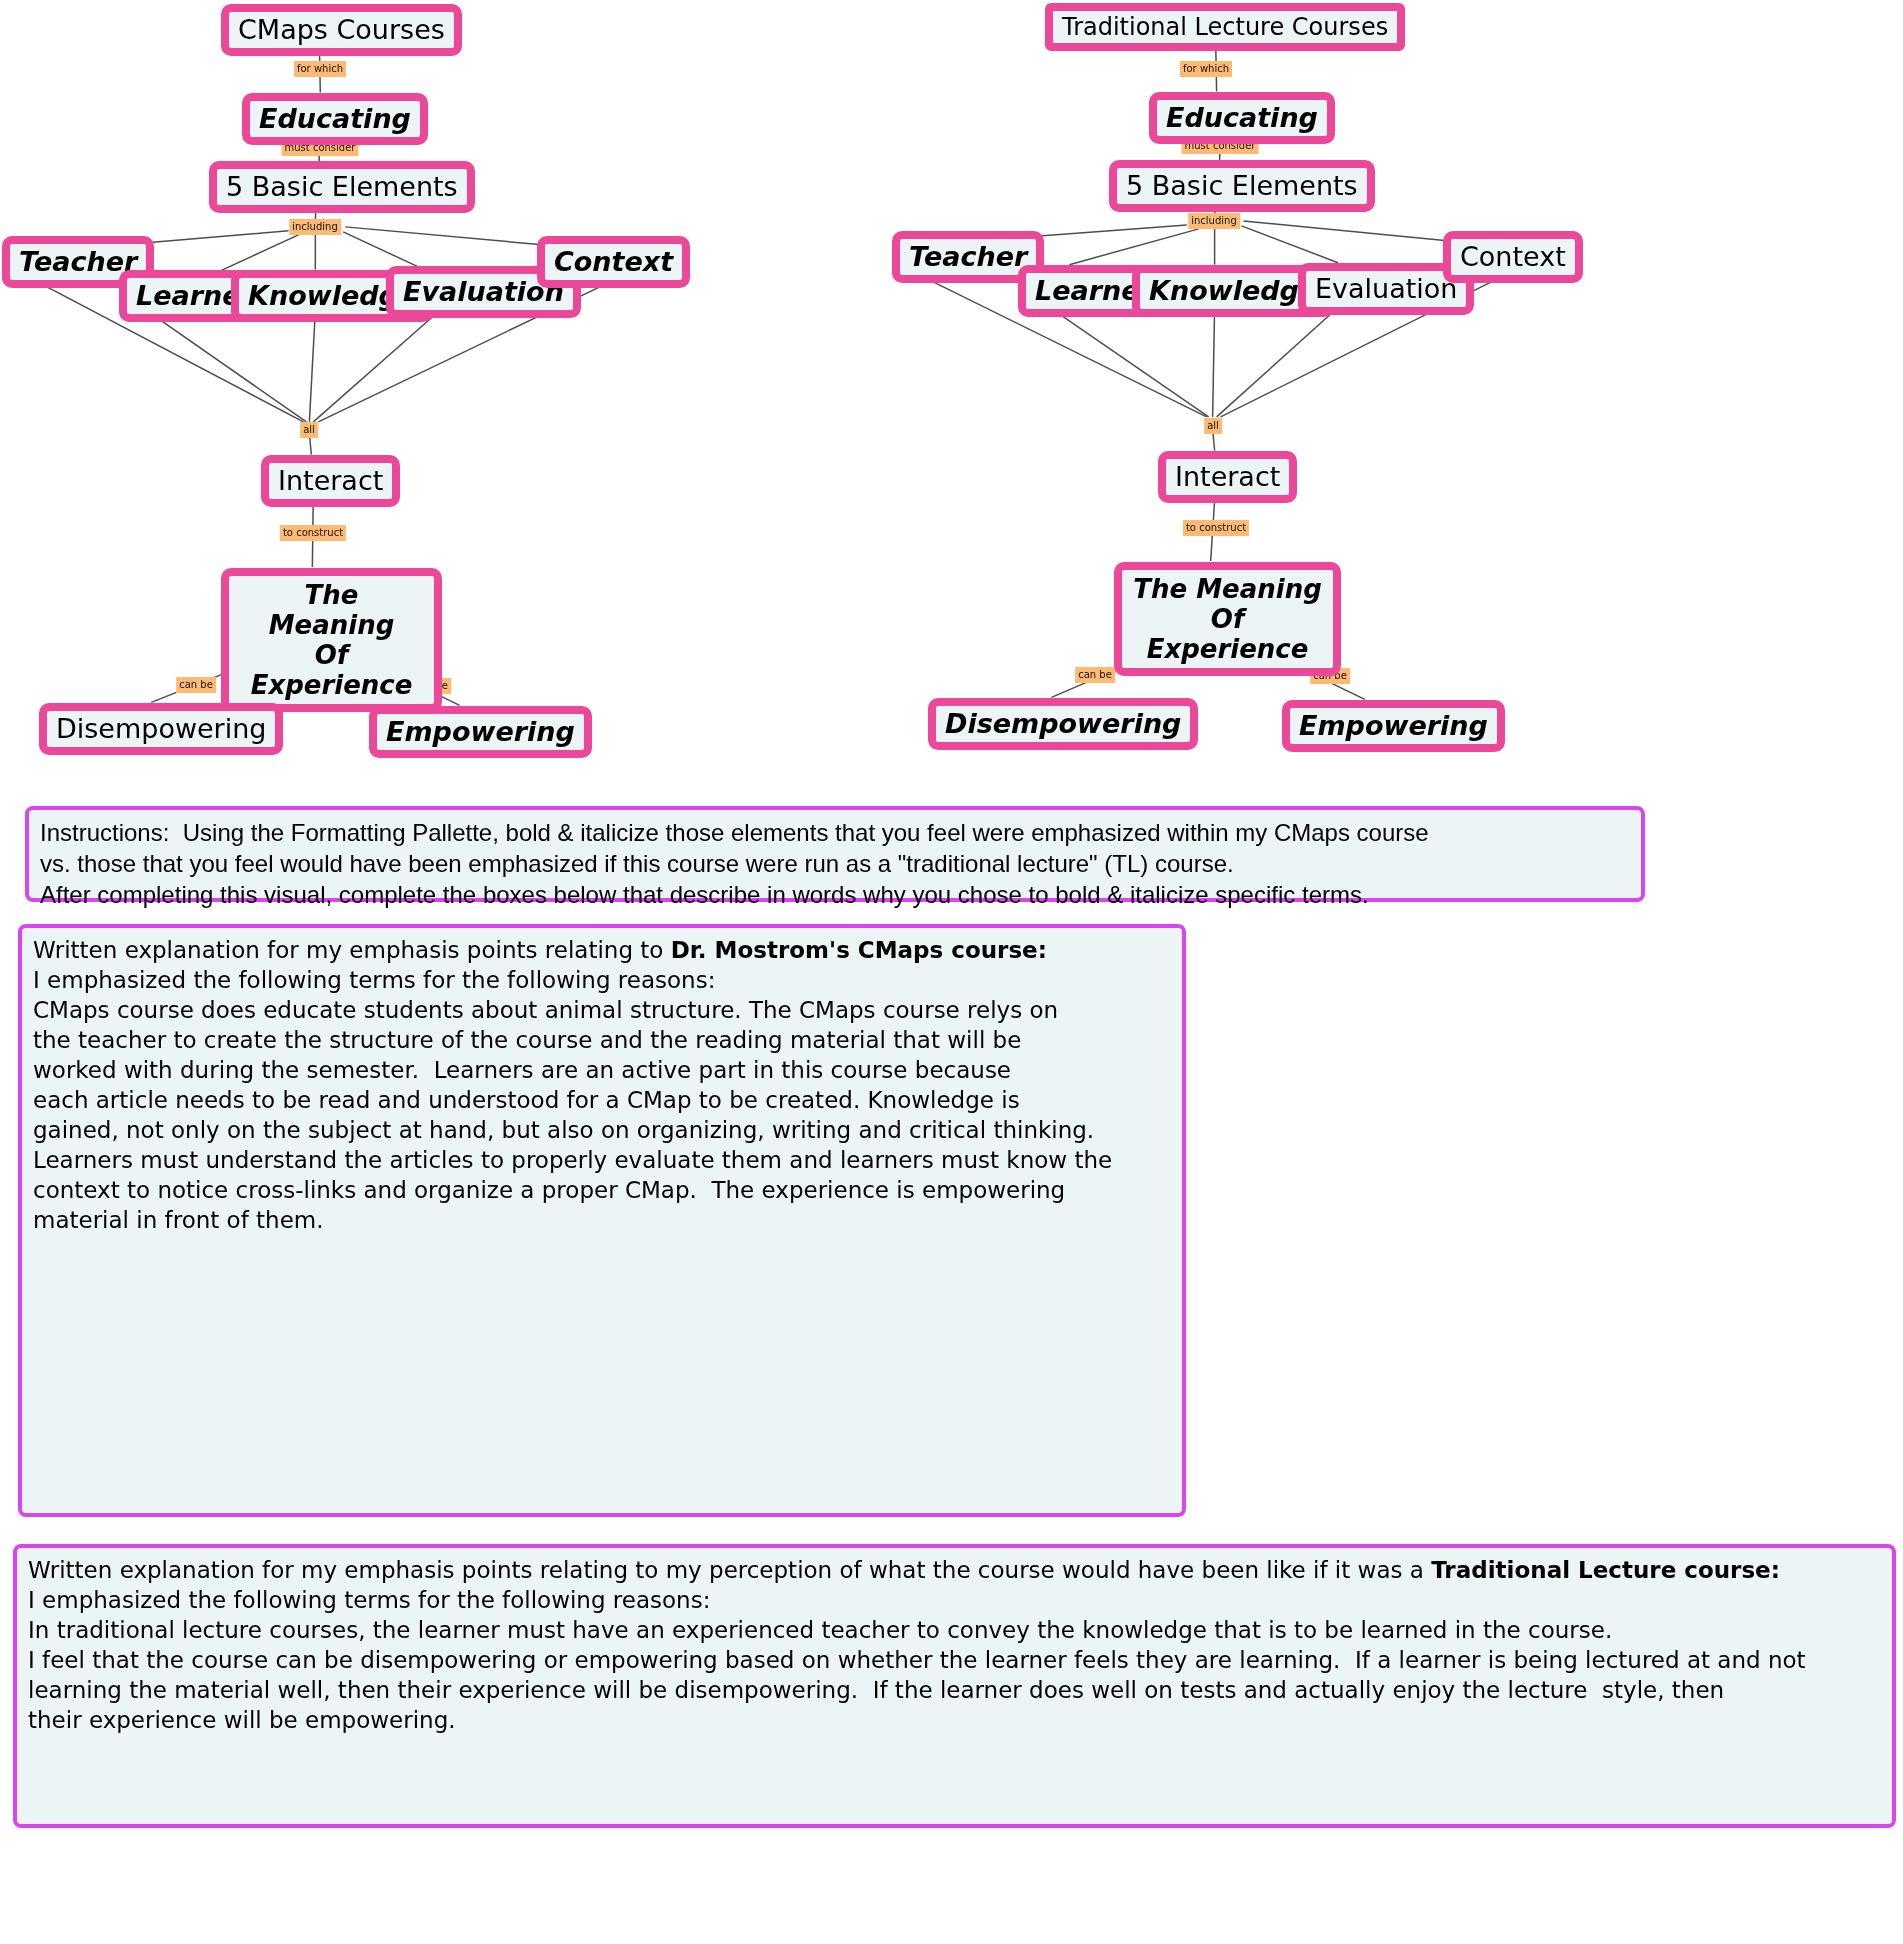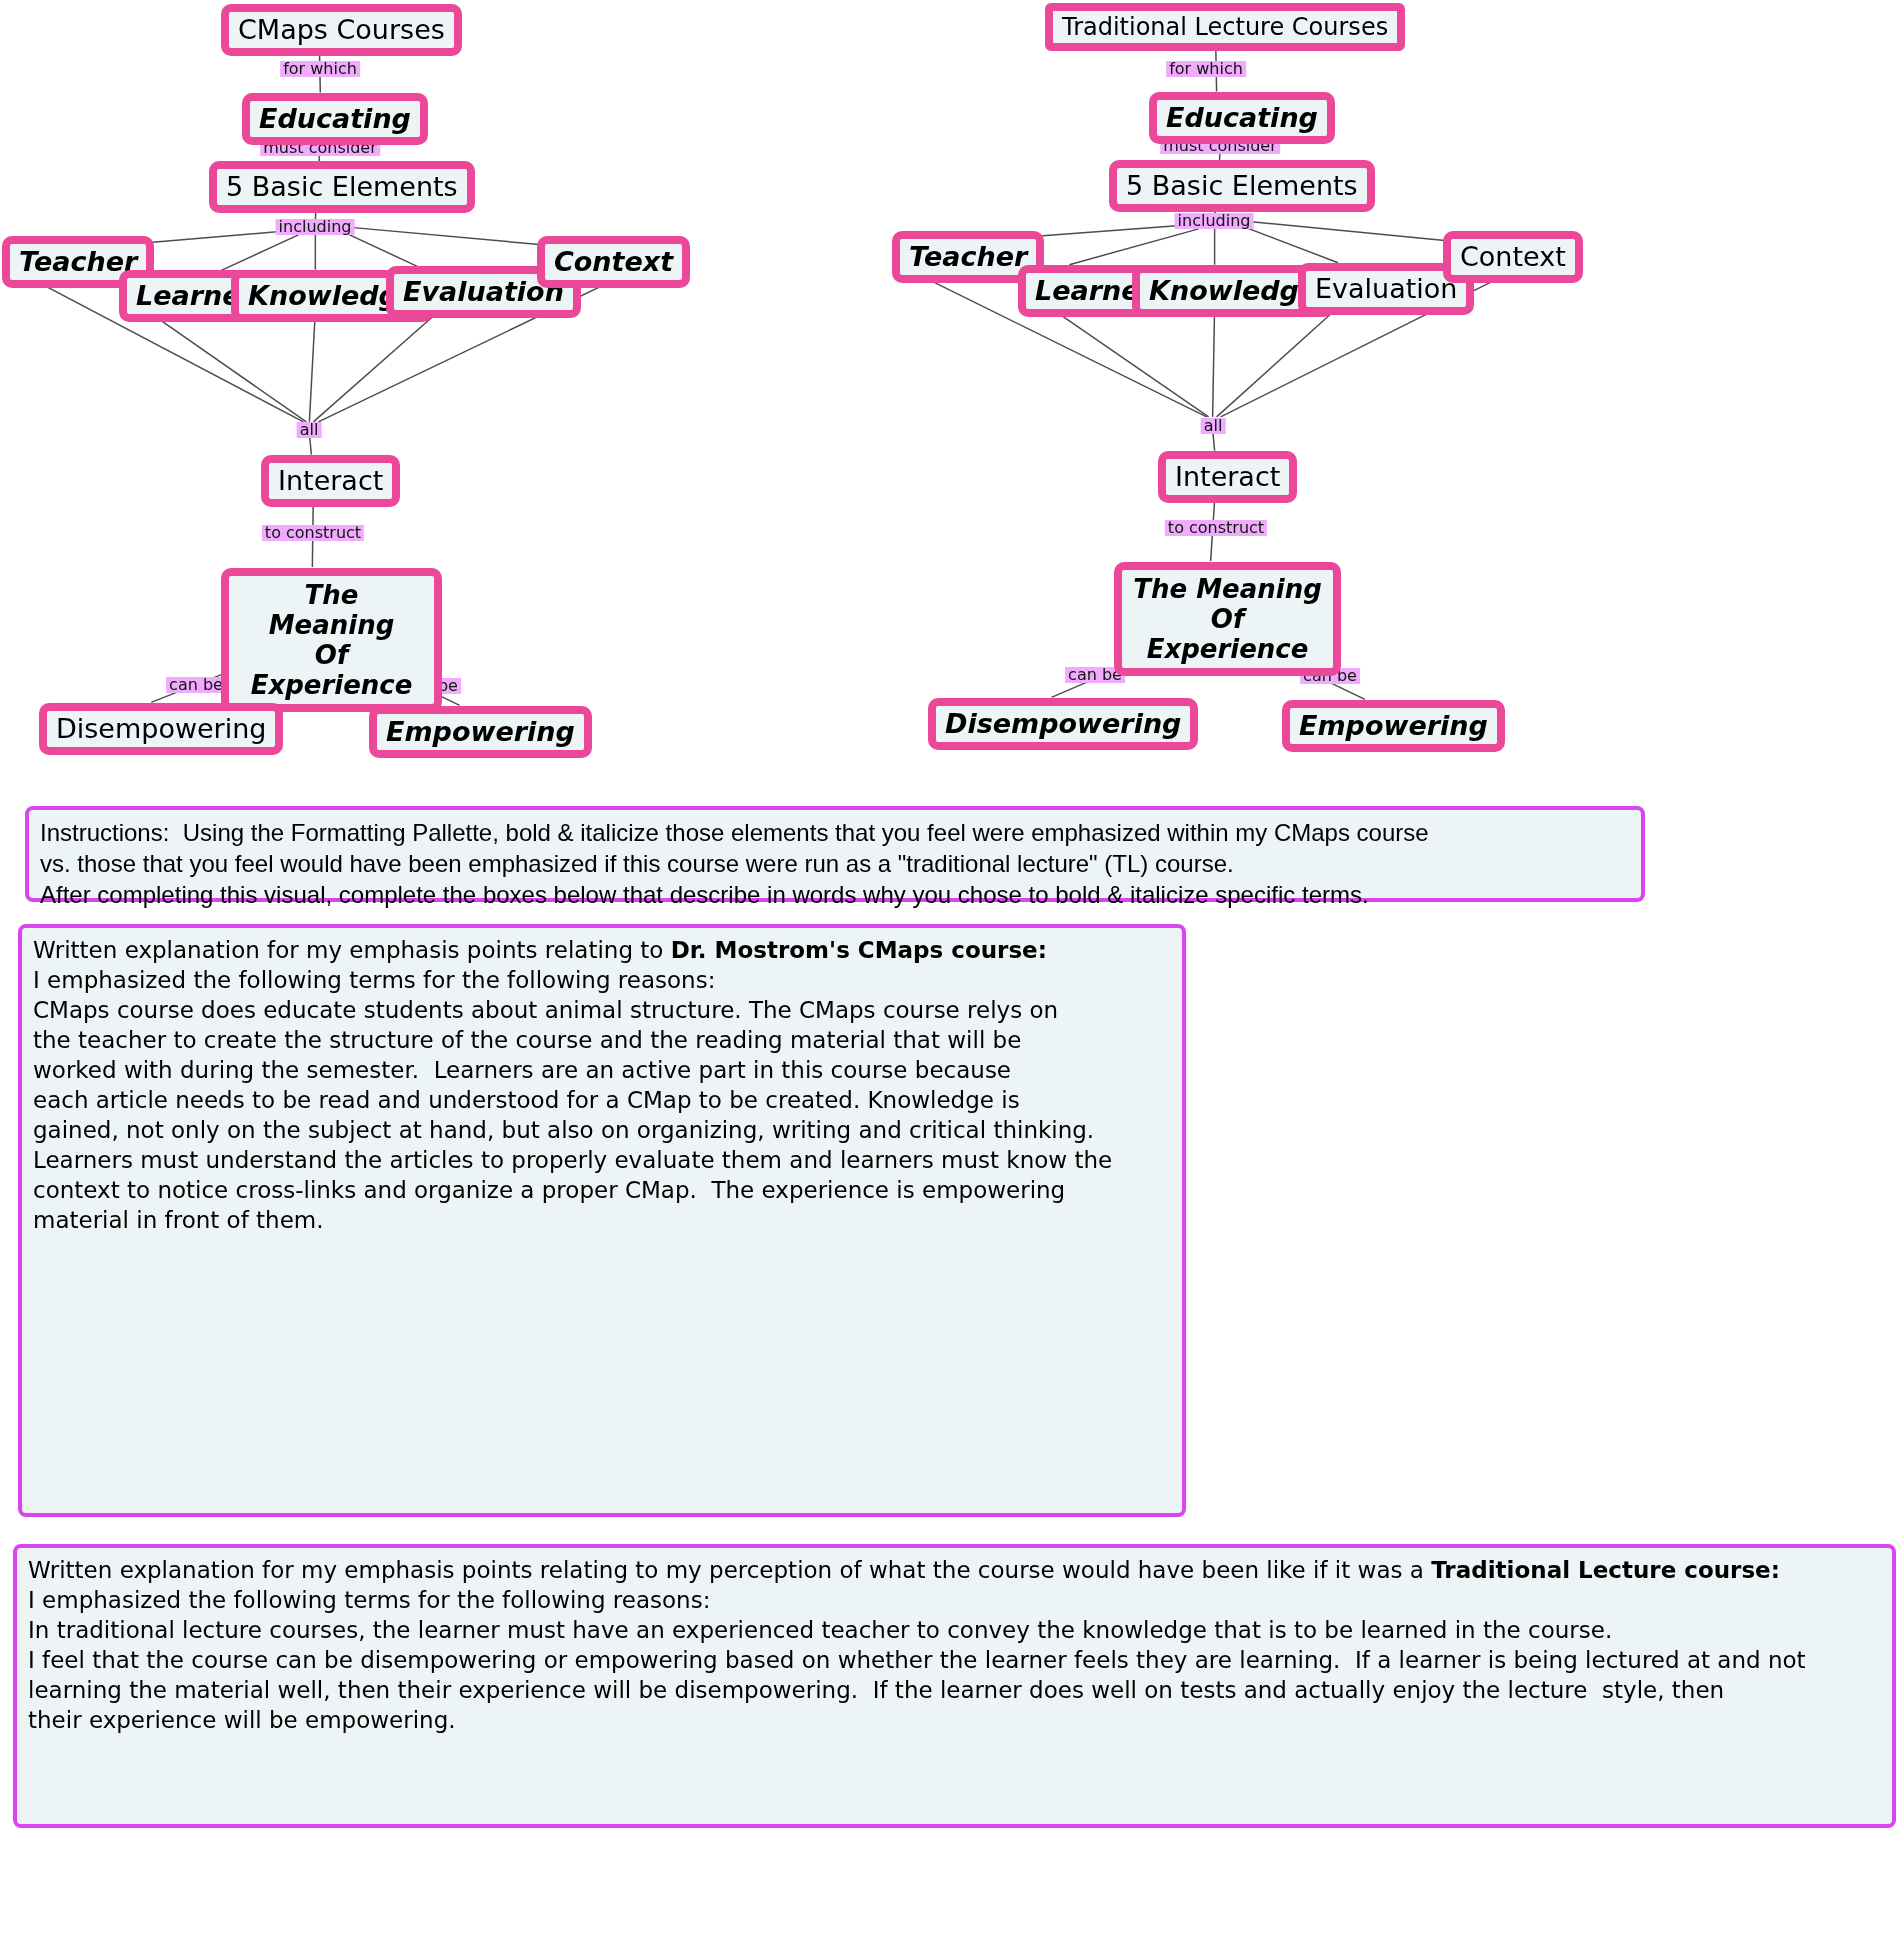--- a/index.html
+++ b/index.html
@@ -5,22 +5,22 @@
   html,body{margin:0;padding:0;background:#fff;}
   .canvas{position:relative;width:1903px;height:1944px;background:#fff;
           font-family:"DejaVu Sans",sans-serif;color:#000;overflow:hidden;}
   .edges{position:absolute;left:0;top:0;}
   .edges line{stroke:#4d4d4d;stroke-width:1.5;}
   .node{position:absolute;background:#edf4f5;border:8px solid #ec4899;border-radius:10px;
         padding:1px 9px;font-size:27px;line-height:1.25;white-space:nowrap;z-index:2;}
   .node.emph{font-weight:bold;font-style:italic;text-align:center;}
   .node.small{font-size:24px;border-radius:6px;}
   .node.meaning{text-align:center;font-size:26px;line-height:30px;padding:4px 10px;white-space:normal;}
-  .linklabel{position:absolute;transform:translateX(-50%);font-size:16px;line-height:16px;
-             background:#f0abfc;padding:0 3px;white-space:nowrap;z-index:1;color:#131313;}
+  .linklabel{position:absolute;transform:translateX(-50%);font-size:10px;line-height:16px;
+             background:#fdba74;padding:0 3px;white-space:nowrap;z-index:1;color:#131313;}
   .textbox{position:absolute;box-sizing:border-box;background:#edf4f5;border:4px solid #d946ef;
            border-radius:8px;padding:7px 11px;z-index:2;}
   .instructions{font-family:"Liberation Sans",sans-serif;font-size:24px;line-height:31px;}
   .exp{font-size:23px;line-height:30px;}
   .tline{white-space:pre;}
 </style>
 </head>
 <body>
 
 <div class="canvas">

